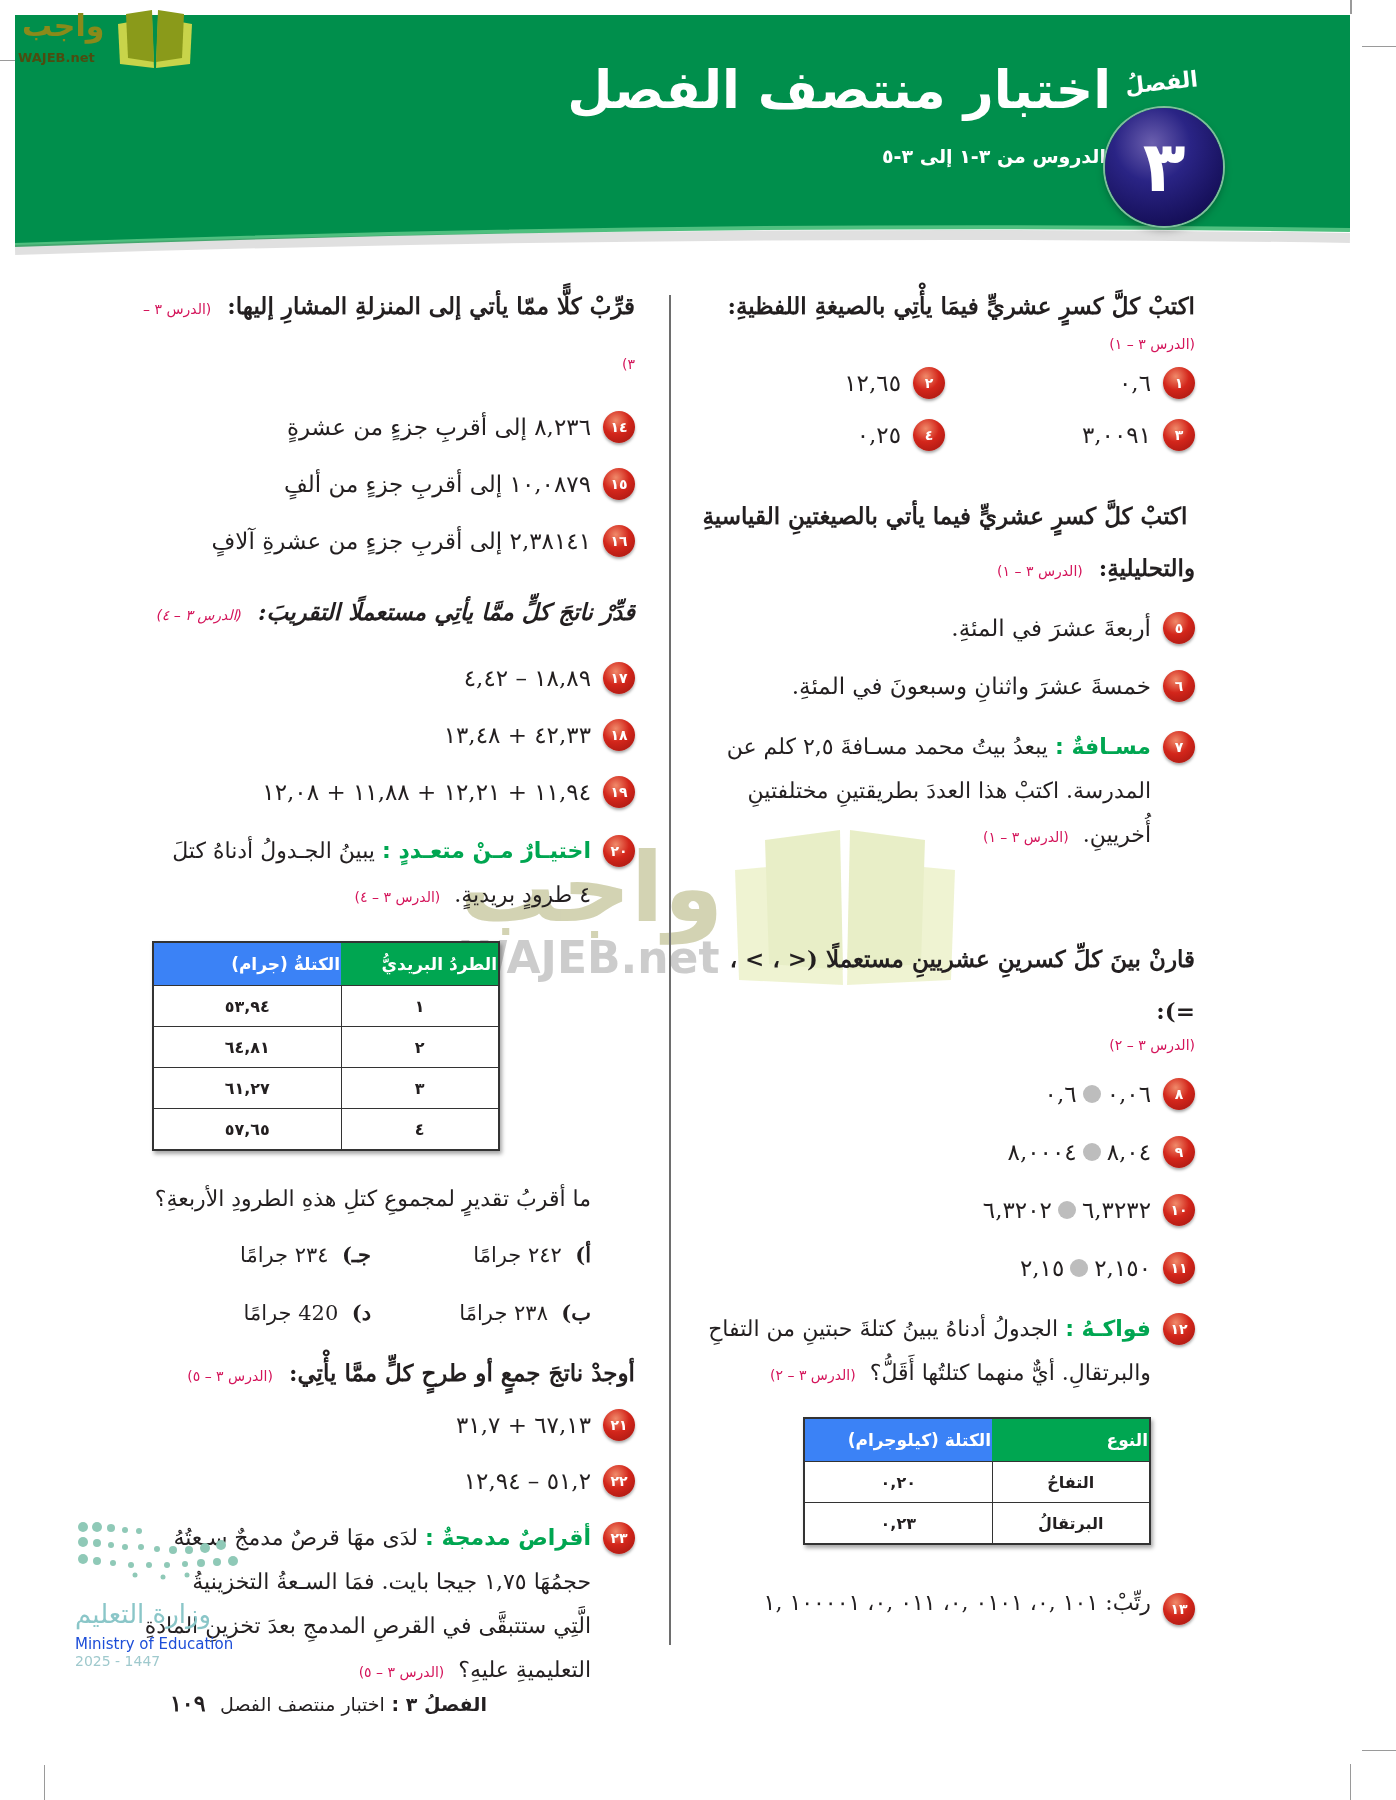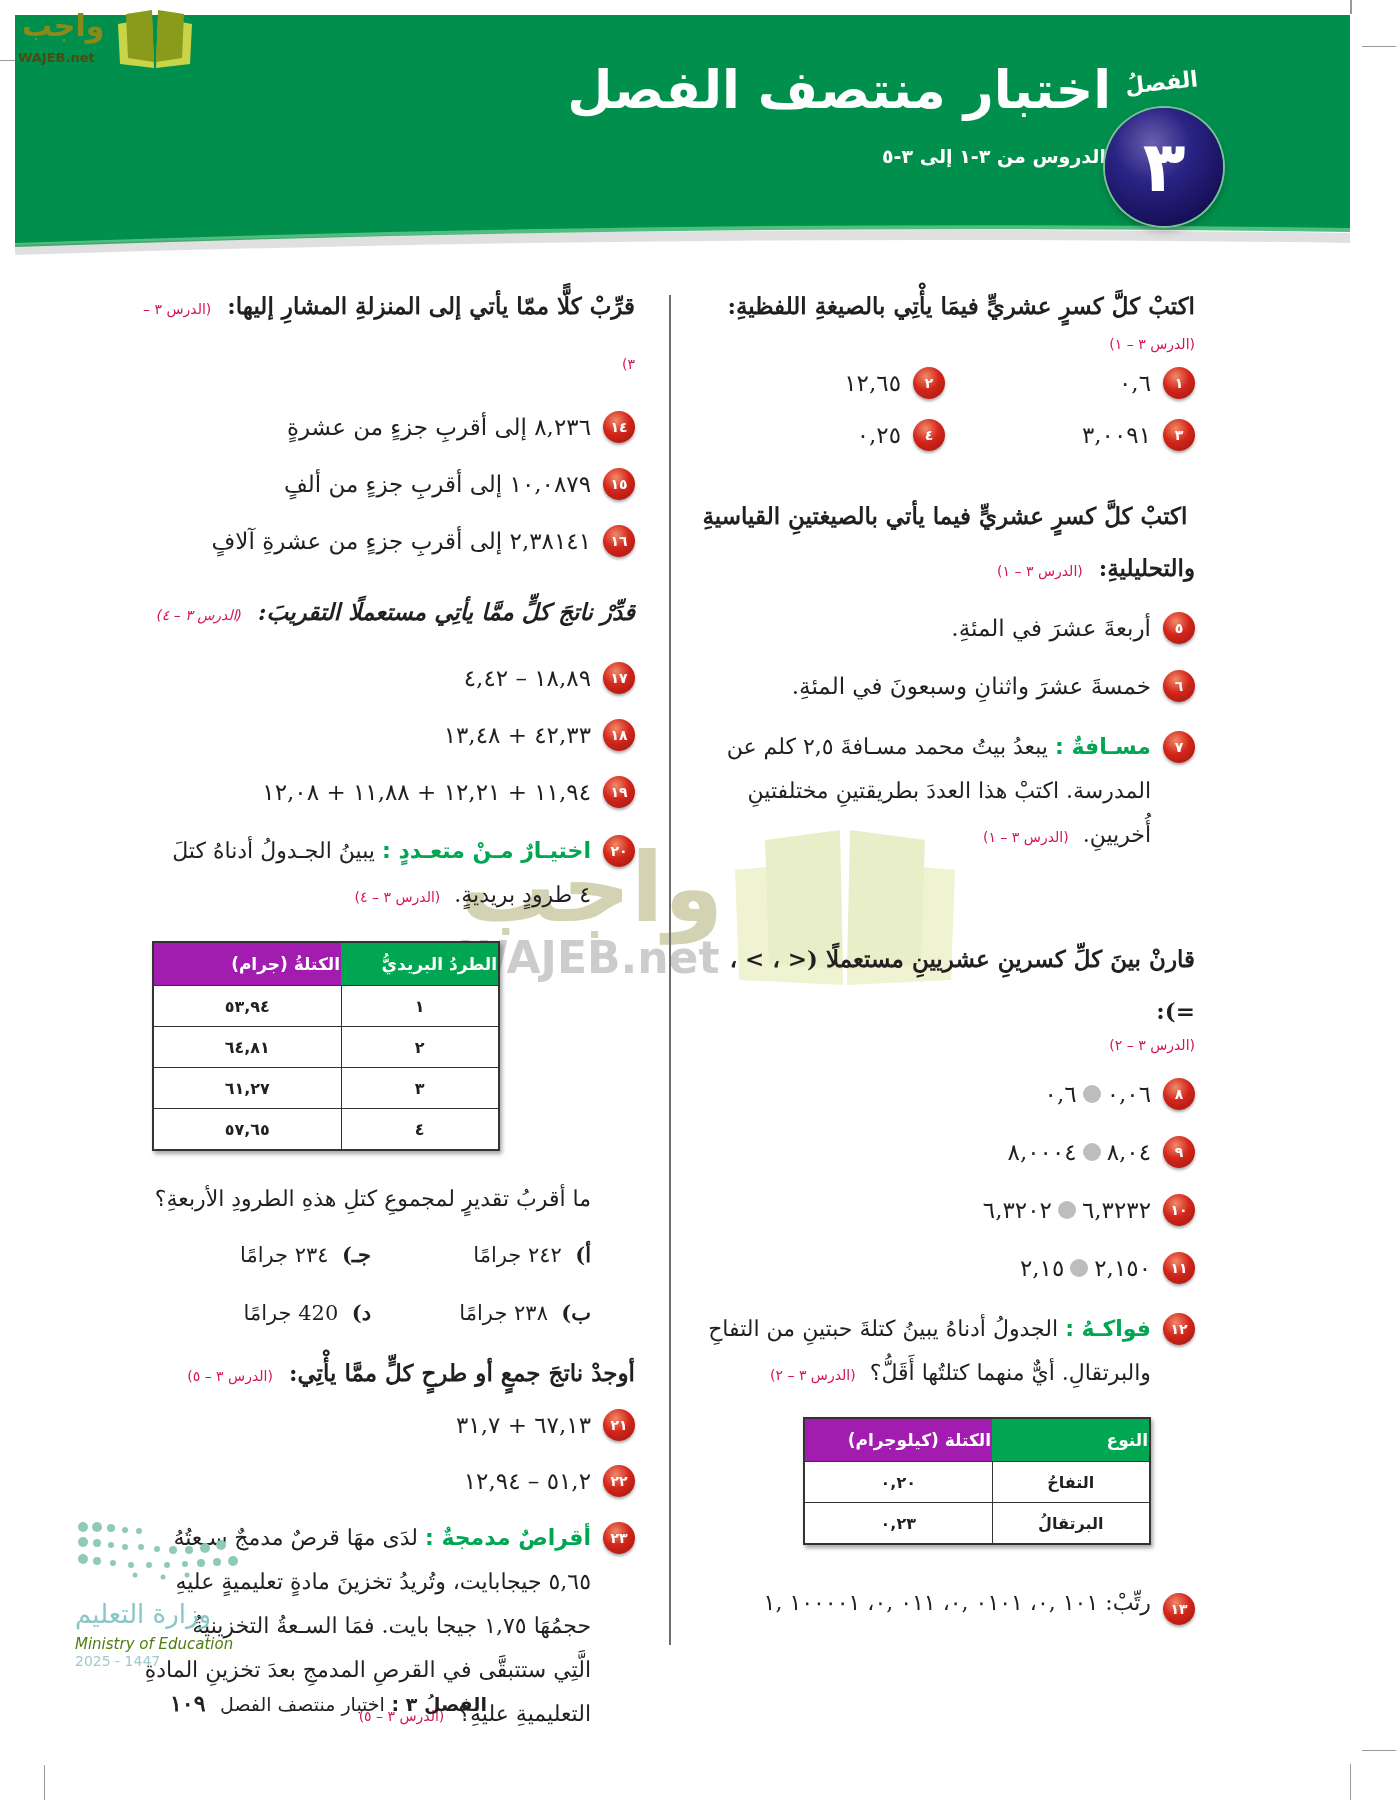--- a/index.html
+++ b/index.html
@@ -38,21 +38,21 @@
   .badge{width:32px;height:32px;border-radius:50%;flex:0 0 32px;margin-left:12px;
          background:radial-gradient(circle at 40% 30%,#f08a6a 0%,#d3261b 45%,#a01510 100%);
          box-shadow:0 2px 3px rgba(0,0,0,0.35);color:#fff;font-family:"DejaVu Sans",sans-serif;
          font-weight:bold;font-size:14px;display:flex;align-items:center;justify-content:center;}
   .green-lbl{color:#00a651;font-weight:bold;font-family:"DejaVu Sans",sans-serif;}
   .para{font-size:22px;line-height:44px;}
   .dot{display:inline-block;width:18px;height:18px;border-radius:50%;background:#bdbdbd;margin:0 6px;vertical-align:middle;}
   table.data{border-collapse:collapse;direction:rtl;box-shadow:2px 3px 4px rgba(0,0,0,0.35);}
   table.data th{font-family:"DejaVu Sans",sans-serif;font-weight:bold;font-size:17px;color:#fff;height:40px;}
   table.data th.c1{background:#00a651;}
-  table.data th.c2{background:#a21caf;}
+  table.data th.c2{background:#3b82f6;}
   table.data td{border:1.5px solid #333;font-family:"DejaVu Sans",sans-serif;font-size:16px;font-weight:bold;text-align:center;height:38px;}
   table.data{border:2px solid #333;}
   .wm-book{position:absolute;left:735px;top:830px;width:220px;height:155px;opacity:0.55;}
   .wm-text{position:absolute;left:460px;top:840px;font-family:"DejaVu Sans",sans-serif;font-weight:bold;color:#c9c9b0;opacity:0.75;}
   .footer-title{position:absolute;left:170px;top:1693px;direction:rtl;font-family:"DejaVu Sans",sans-serif;font-weight:bold;font-size:19px;color:#231f20;}
   .page-num{position:absolute;left:170px;top:1690px;font-size:22px;font-weight:bold;}
   .moe{position:absolute;left:75px;top:1517px;}
 </style>
 </head>
 <body>
@@ -277,21 +277,20 @@
     </div>
   <div class="item" style="margin-top:22px;">
       <span class="badge">٢٢</span>
       <span>٥١,٢ – ١٢,٩٤</span>
     </div>
 
   <div style="margin-top:18px;display:flex;">
     <span class="badge" style="margin-top:6px;">٢٣</span>
     <div class="para">
       <div><span class="green-lbl">أقراصٌ مدمجةٌ :</span> <span>لدَى مهَا قرصٌ مدمجٌ سـعتُهُ</span></div>
-      <div>٥,٦٥ جيجابايت، وتُريدُ تخزينَ مادةٍ تعليميةٍ عليهِ</div>
       <div>حجمُهَا ١,٧٥ جيجا بايت. فمَا السـعةُ التخزينيةُ</div>
       <div>الَّتِي ستتبقَّى في القرصِ المدمجِ بعدَ تخزينِ المادةِ</div>
       <div><span>التعليميةِ عليهِ؟</span>&nbsp;&nbsp;<span class="lesson">(الدرس ٣ – ٥)</span></div>
     </div>
   </div>
 </div>
 
 <div class="moe">
   <svg width="170" height="70" viewBox="0 0 170 70">
     <g fill="#8fc9b7">
@@ -319,20 +318,20 @@
         <circle cx="110" cy="47" r="3"></circle>
         <circle cx="126" cy="46" r="4"></circle>
         <circle cx="142" cy="45" r="4"></circle>
         <circle cx="158" cy="44" r="5"></circle>
       <circle cx="60" cy="58" r="2.5"></circle>
         <circle cx="88" cy="60" r="2.5"></circle>
         <circle cx="112" cy="58" r="2.5"></circle>
     </g>
   </svg>
   <div style="font-family:'DejaVu Sans',sans-serif;font-size:26px;color:#8ac6c8;margin-top:8px;direction:rtl;text-align:left;width:170px;">وزارة التعليم</div>
-  <div style="font-family:'DejaVu Sans',sans-serif;font-size:15px;color:#4d7c0f;margin-top:6px;font-style:italic;">Ministry of Education</div>
+  <div style="font-family:'DejaVu Sans',sans-serif;font-size:15px;color:#1d4ed8;margin-top:6px;">Ministry of Education</div>
   <div style="font-family:'DejaVu Sans',sans-serif;font-size:14px;color:#9fc9cd;">2025 - 1447</div>
 </div>
 
 <div class="footer-title" style="left:220px;">
   <span>الفصلُ ٣ :</span> <span style="font-weight:normal;">اختبار منتصف الفصل</span>
 </div>
 <div class="page-num">١٠٩</div>
 
 </body></html>

